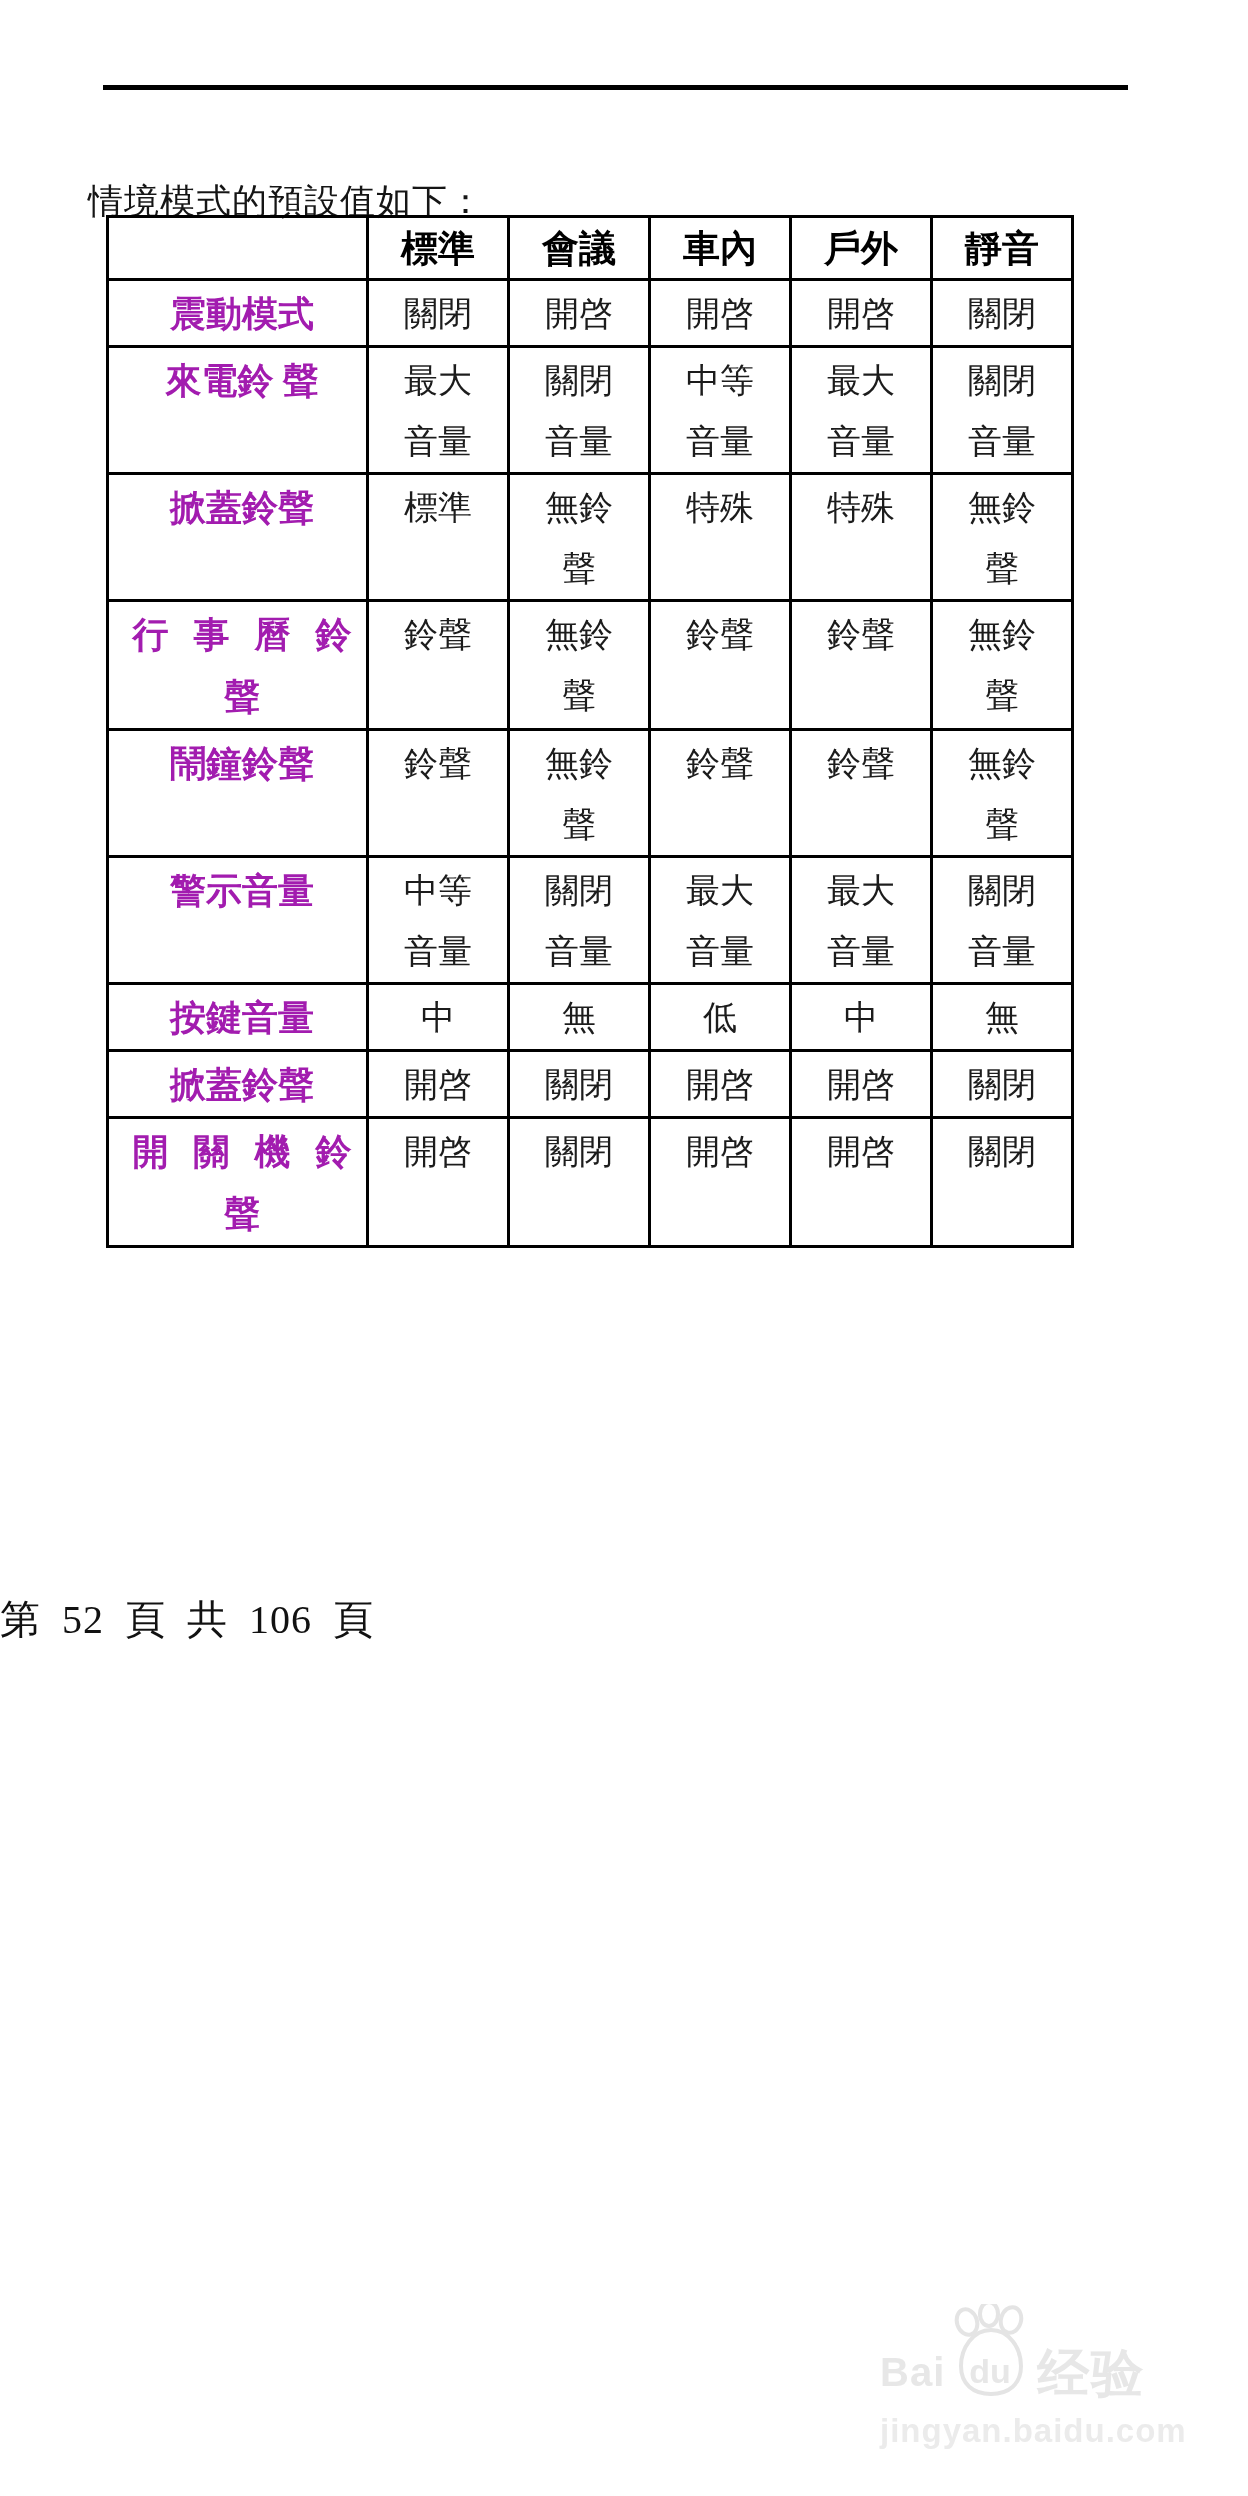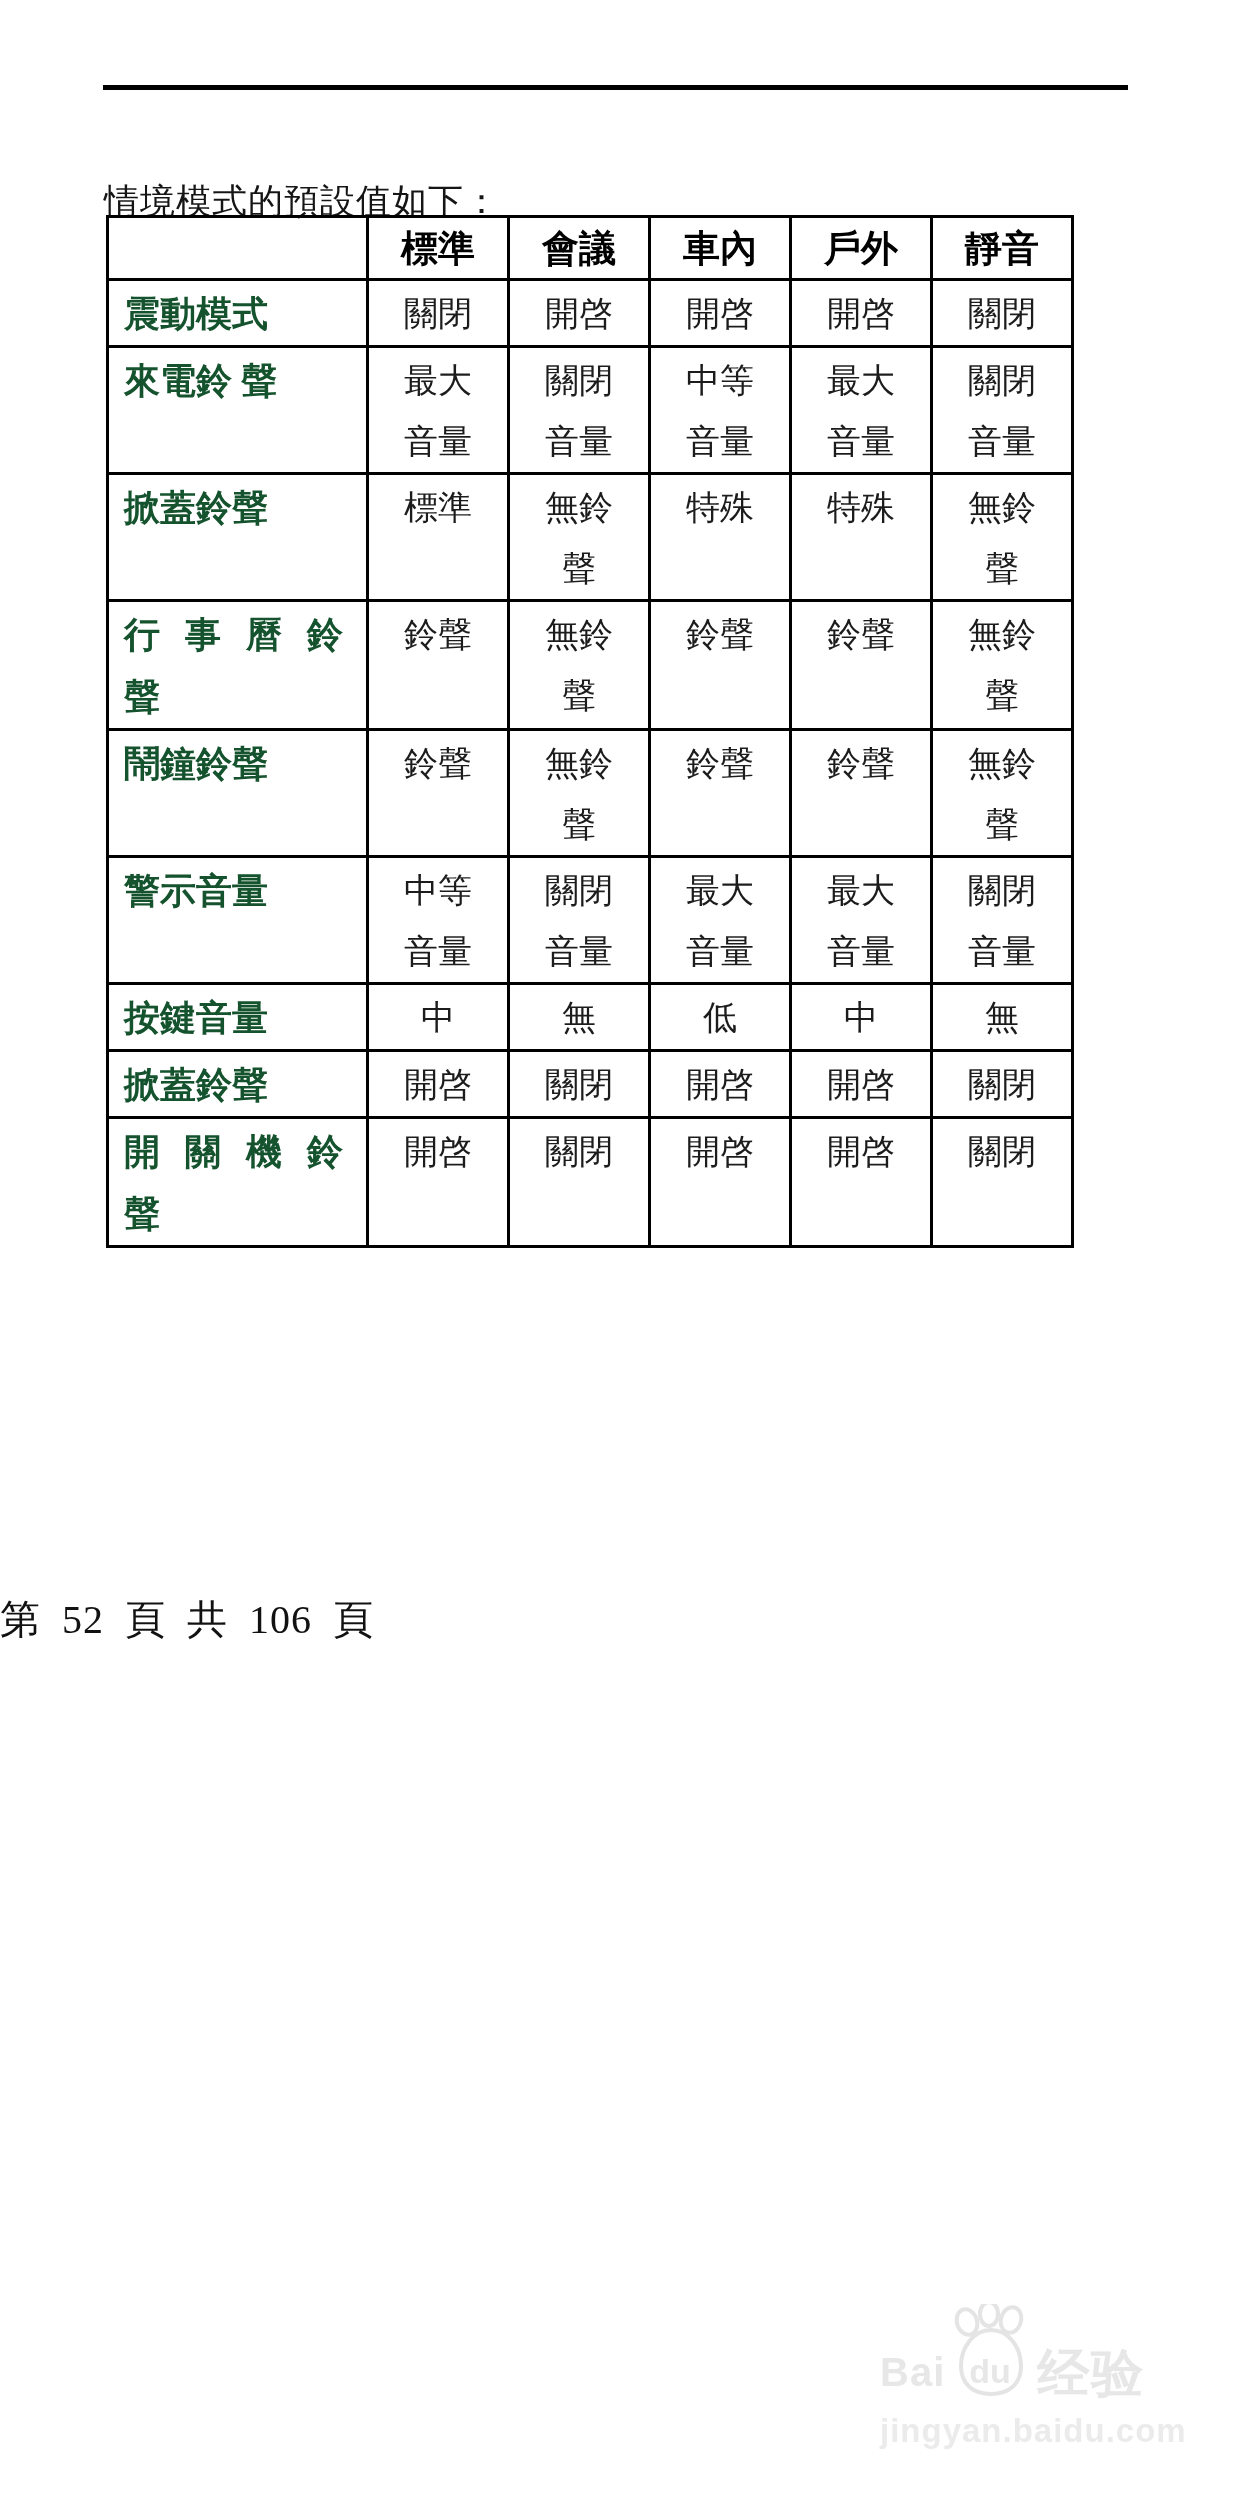--- a/index.html
+++ b/index.html
@@ -14,21 +14,21 @@
 
   .top-rule {
     position: absolute;
     left: 103px; top: 85px;
     width: 1025px; height: 5px;
     background: #000;
   }
 
   .doc-title {
     position: absolute;
-    left: 104px; top: 178px;
+    left: 88px; top: 178px;
     font-size: 35px;
     letter-spacing: 1px;
     color: #151515;
     white-space: nowrap;
   }
 
   table.settings {
     position: absolute;
     left: 106px; top: 215px;
     border-collapse: collapse;
@@ -55,24 +55,24 @@
     font-size: 37px;
     font-weight: bold;
     text-align: center;
     line-height: 58px;
     padding-top: 2px;
     color: #000;
   }
   th.row-label {
     font-size: 36px;
     font-weight: bold;
-    text-align: left;
+    text-align: center;
     padding: 2px 6px 0 15px;
     line-height: 62px;
-    color: #14532d;
+    color: #a21caf;
   }
   th.row-label.spaced { word-spacing: 16px; }
   td.val {
     font-size: 34px;
     font-weight: normal;
     text-align: center;
     line-height: 61px;
     padding-top: 2px;
     color: #1c1c1c;
   }

